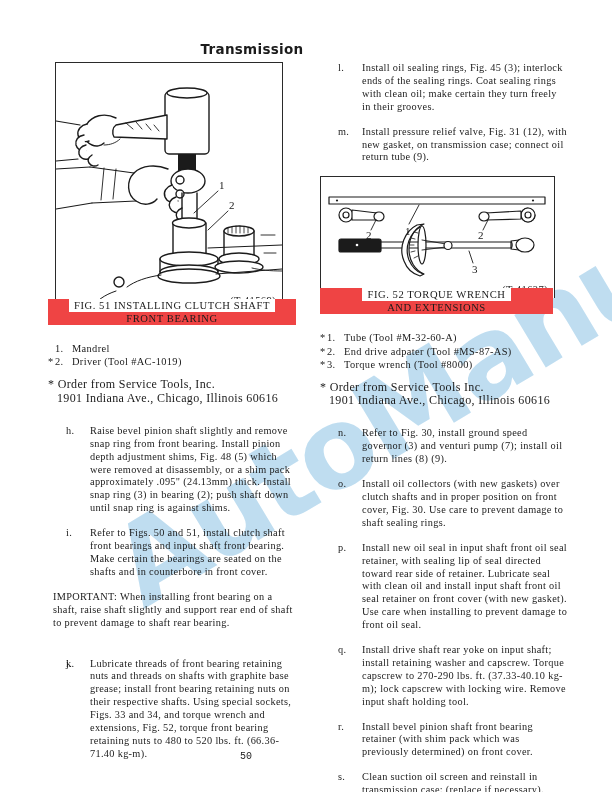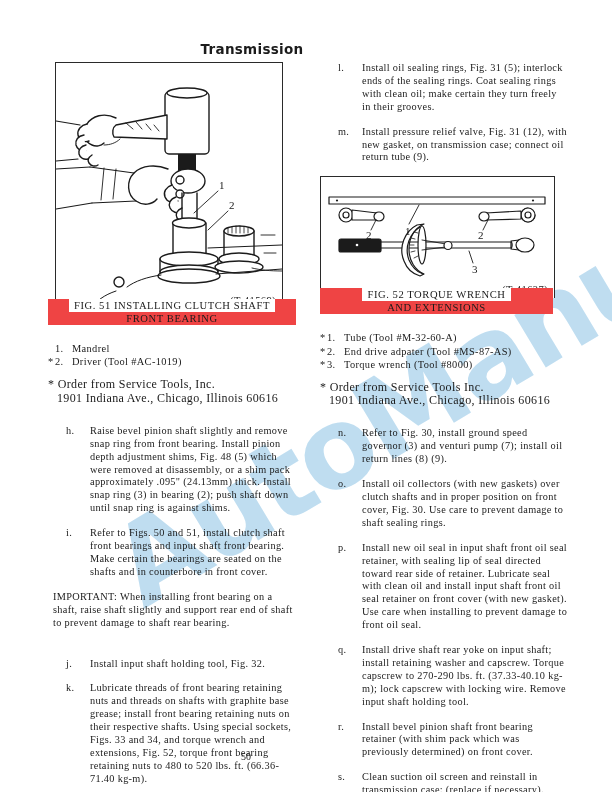--- a/index.html
+++ b/index.html
@@ -167,21 +167,21 @@
     letter-spacing: .32px;
   }
 
   
   .pageno {
     position: absolute;
     bottom: 30px;
     left: 0;
     width: 492px;
     text-align: center;
-    font-family: Liberation Serif, serif;
+    font-family: Liberation Mono, monospace;
     font-size: 10px;
     z-index: 10;
   }
 
   svg { display: block; }
 </style>
 </head>
 <body>
 
 <div class="page">
@@ -293,35 +293,34 @@
         <span class="lbl">h.</span>
         <p>Raise bevel pinion shaft slightly and remove snap ring from front bearing. Install pinion depth adjustment shims, Fig. 48 (5) which were removed at disassembly, or a shim pack approximately .095" (24.13mm) thick. Install snap ring (3) in bearing (2); push shaft down until snap ring is against shims.</p>
       </div>
       <div class="step">
         <span class="lbl">i.</span>
         <p>Refer to Figs. 50 and 51, install clutch shaft front bearings and input shaft front bearing. Make certain the bearings are seated on the shafts and in counterbore in front cover.</p>
       </div>
       <div class="note">IMPORTANT: When installing front bearing on a shaft, raise shaft slightly and support rear end of shaft to prevent damage to shaft rear bearing.</div>
       <div class="step">
         <span class="lbl">j.</span>
-        <p>Install input shaft holding tool, Fig. 32.</p>
       </div>
       <div class="step">
         <span class="lbl">k.</span>
         <p>Lubricate threads of front bearing retaining nuts and threads on shafts with graphite base grease; install front bearing retaining nuts on their respective shafts. Using special sockets, Figs. 33 and 34, and torque wrench and extensions, Fig. 52, torque front bearing retaining nuts to 480 to 520 lbs. ft. (66.36-71.40 kg-m).</p>
       </div>
     </div>
   </div>
 
   <div class="col col-right">
 
     <div class="steps" style="margin-top:0">
       <div class="step">
         <span class="lbl">l.</span>
-        <p>Install oil sealing rings, Fig. 31 (5); interlock ends of the sealing rings. Coat sealing rings with clean oil; make certain they turn freely in their grooves.</p>
+        <p>Install oil sealing rings, Fig. 45 (3); interlock ends of the sealing rings. Coat sealing rings with clean oil; make certain they turn freely in their grooves.</p>
       </div>
       <div class="step">
         <span class="lbl">m.</span>
         <p>Install pressure relief valve, Fig. 31 (12), with new gasket, on transmission case; connect oil return tube (9).</p>
       </div>
     </div>
 
     <div class="figbox right" style="margin-top:8px">
       <svg width="233" height="120" viewBox="0 0 233 120">
         <g fill="none" stroke="#1b1b1b" stroke-width="1.2" stroke-linejoin="round" stroke-linecap="round">

